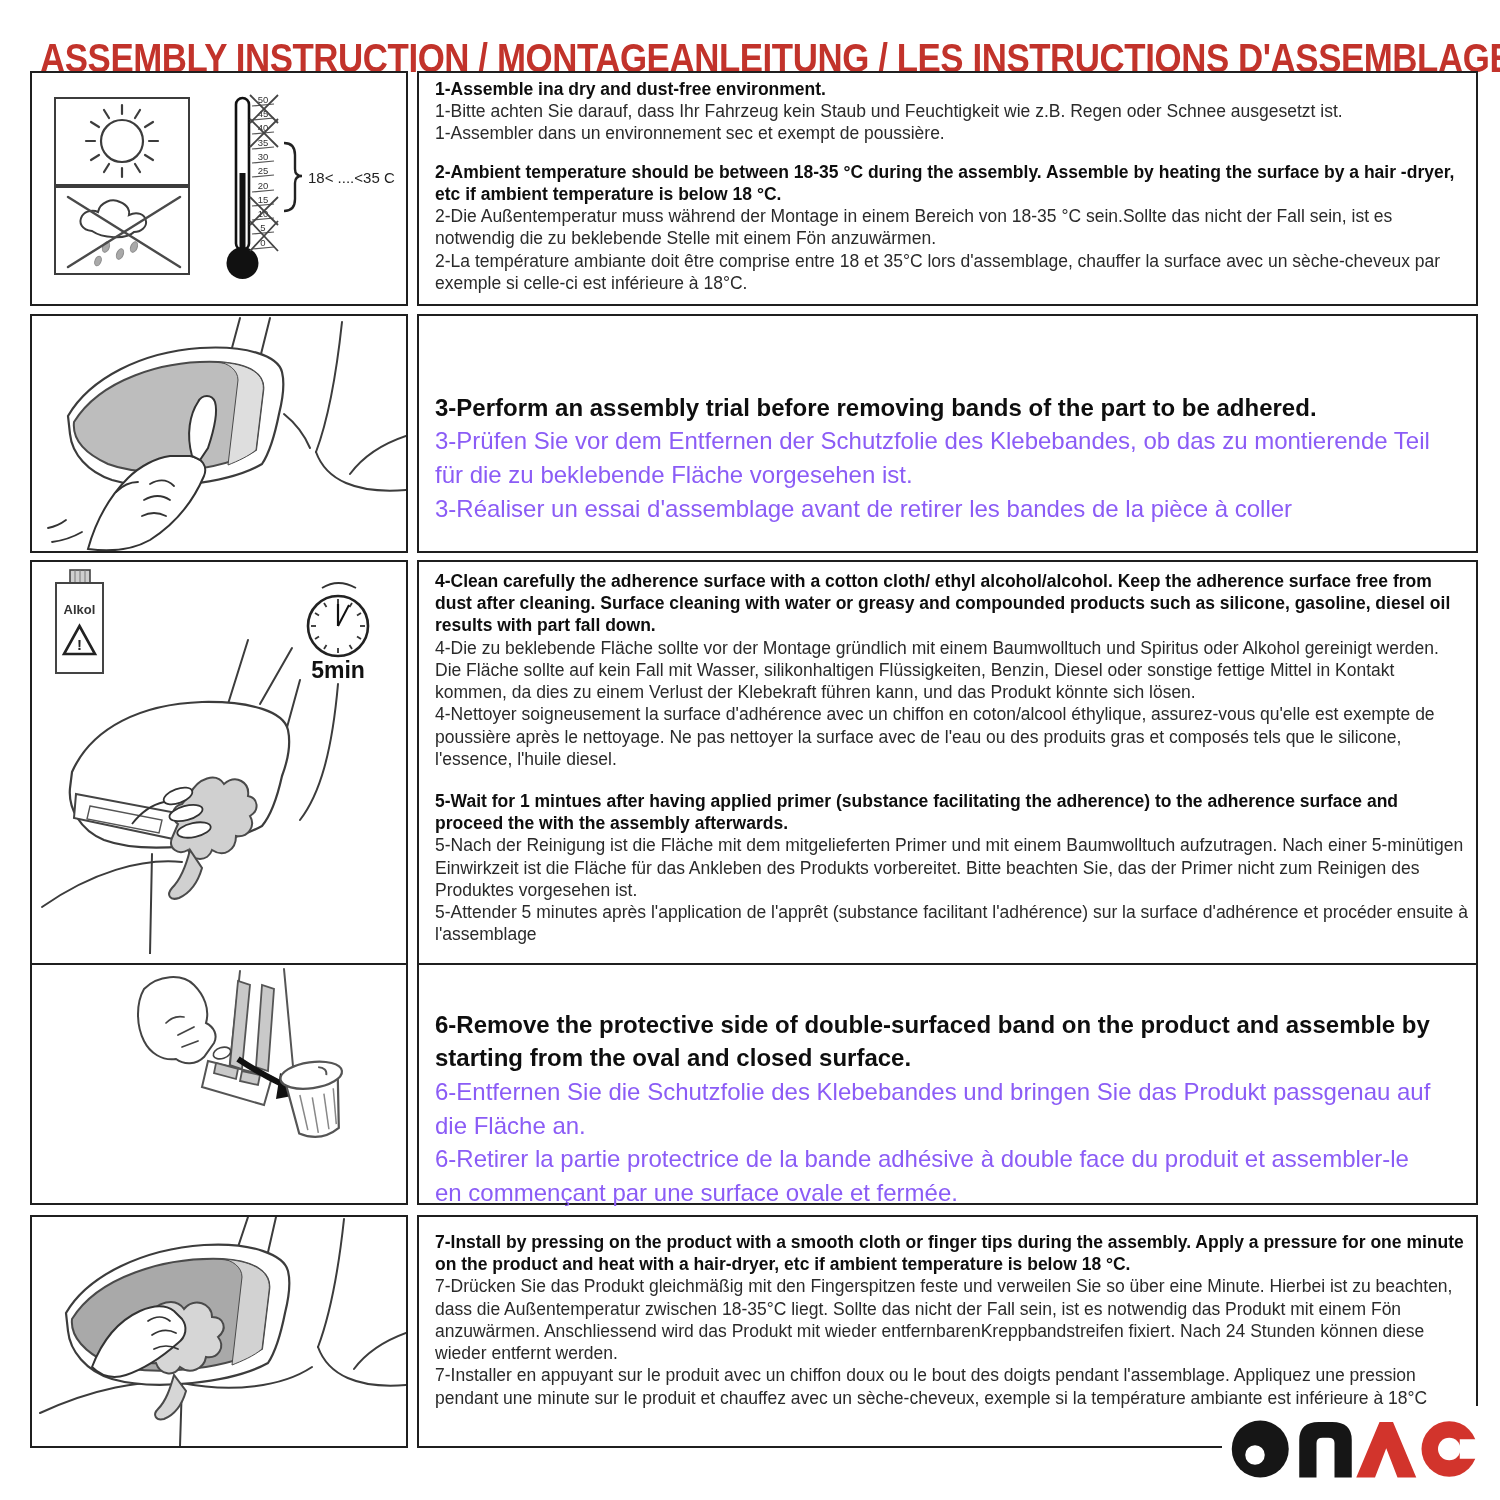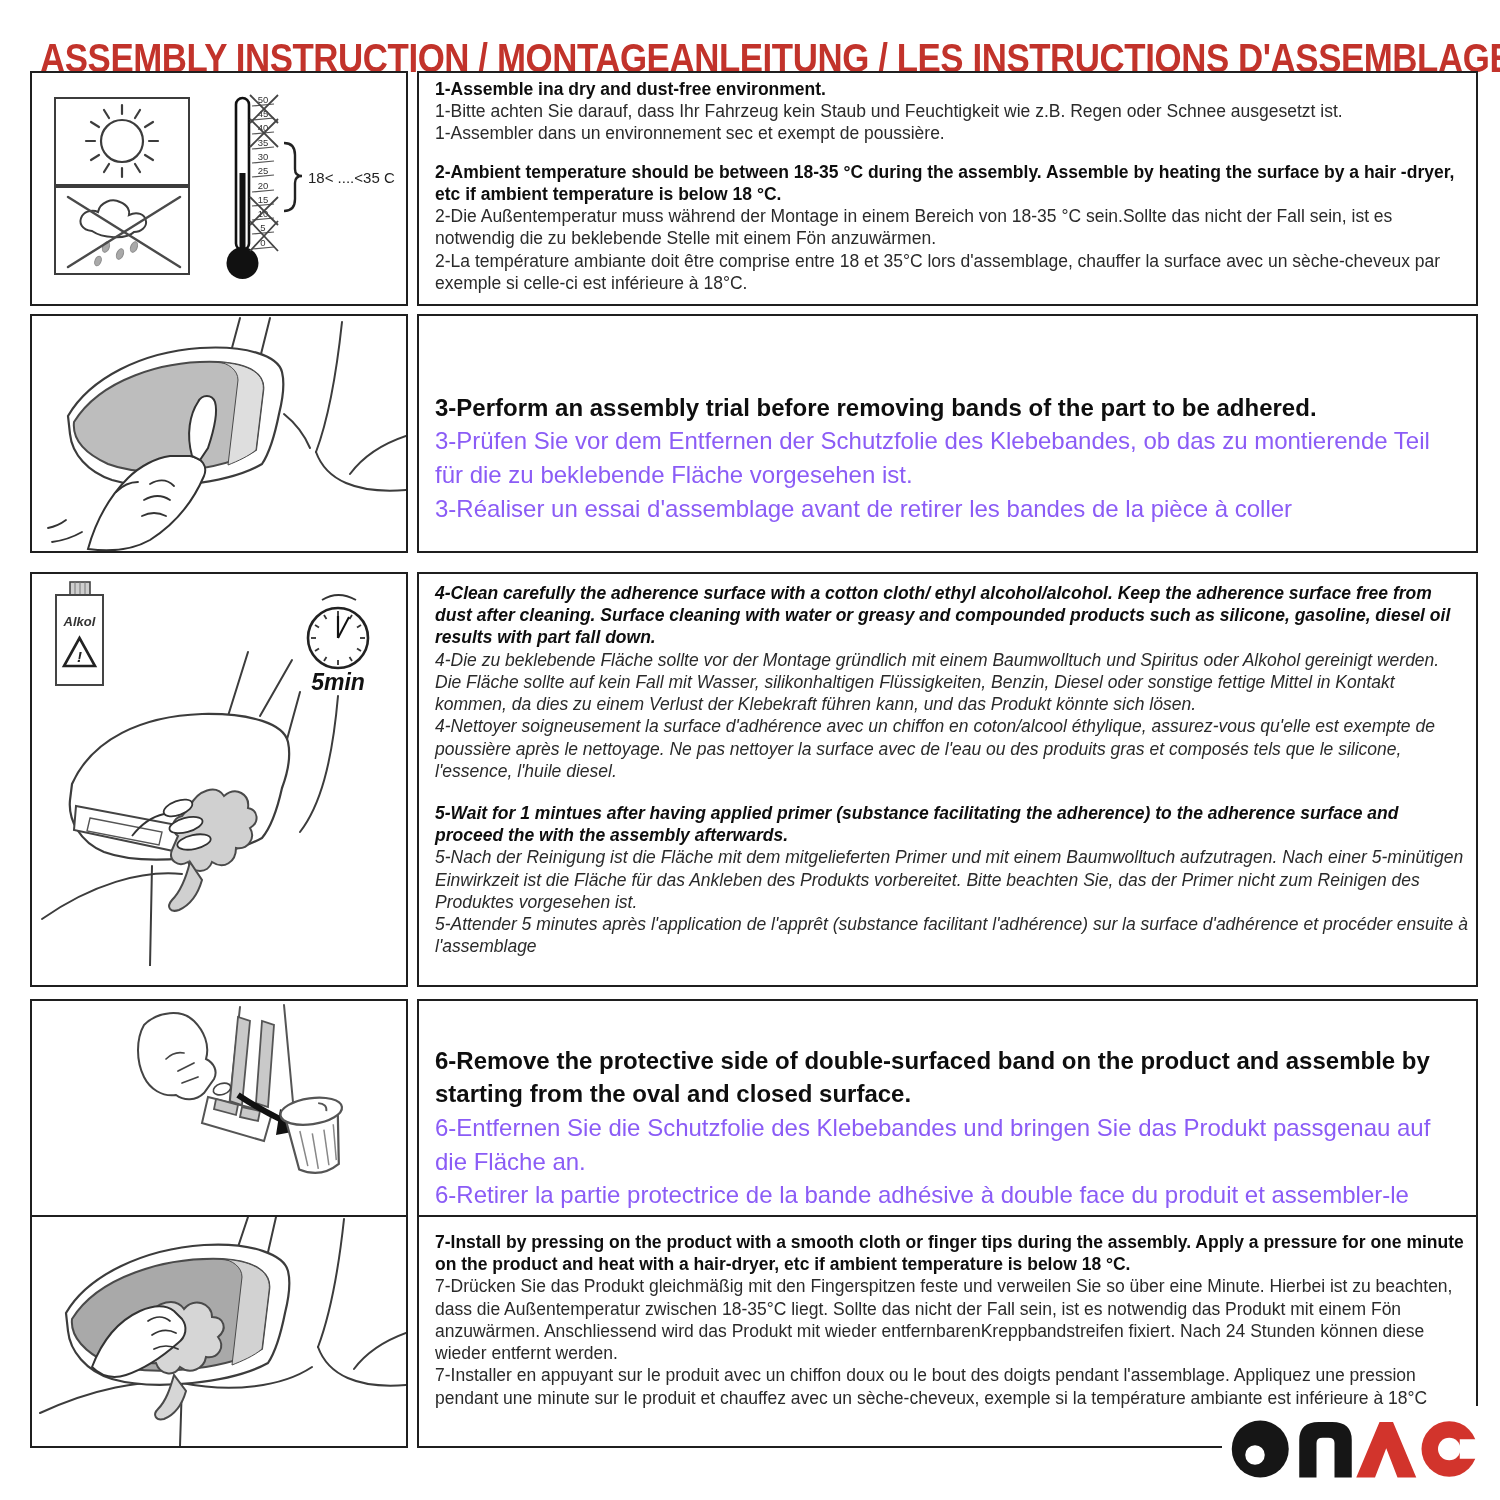--- a/index.html
+++ b/index.html
@@ -10,22 +10,22 @@
   .page-title{
     position:absolute;left:40px;top:8px;white-space:nowrap;
     font-size:41px;font-weight:bold;letter-spacing:-0.5px;color:#c2332b;
     transform:scaleX(0.85);transform-origin:0 50%;
   }
   .box{position:absolute;background:#fff;border:2px solid #1f1f1f;box-sizing:border-box;}
   .imgbox{left:30px;width:378px;}
   .txtbox{left:417px;width:1061px;padding:5px 8px 4px 16px;}
   .r1{top:71px;height:235px;}
   .r2{top:314px;height:239px;}
-  .r3{top:572px;height:415px;font-style:italic;}
-  .r4{top:999px;height:242px;}
+  .r3{top:560px;height:415px;}
+  .r4{top:963px;height:242px;}
   .r5{top:1215px;height:233px;}
   .t-sm p{margin:0;font-size:17.5px;line-height:1.27;color:#2a2a2a;}
   .t-sm p.b{font-weight:bold;color:#0e0e0e;}
   .t-lg{display:flex;flex-direction:column;justify-content:center;padding-right:40px;}
   .t-lg p{margin:0;font-size:24px;line-height:1.4;color:#8b5cf6;}
   .t-lg p.b{font-weight:bold;color:#0e0e0e;margin-top:48px;}
   .gap16{height:16px;}
   .gap20{height:20px;}
   .pt14{padding-top:14px;}
   svg{display:block;}

